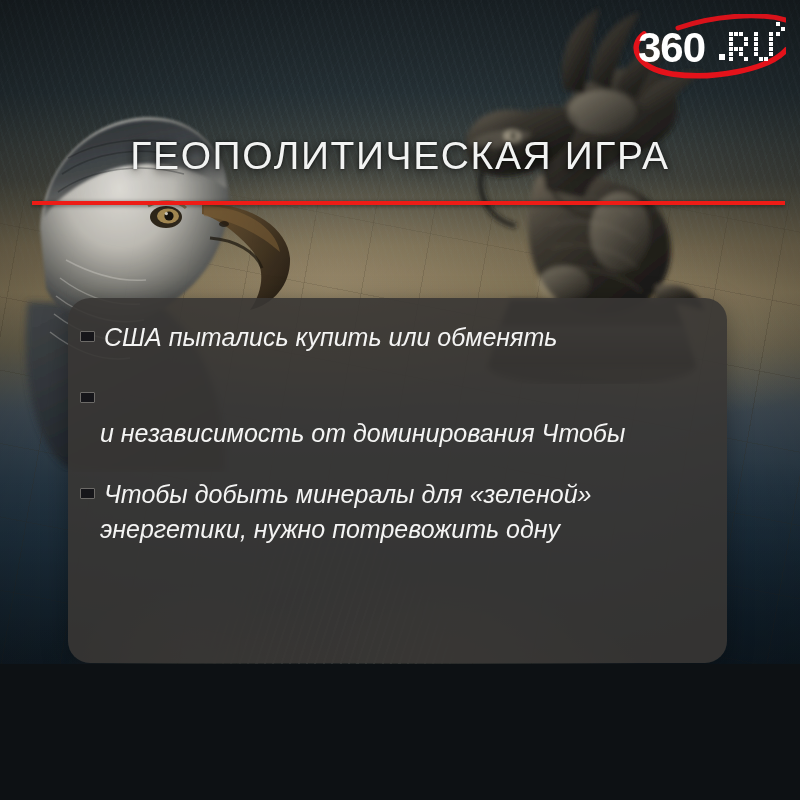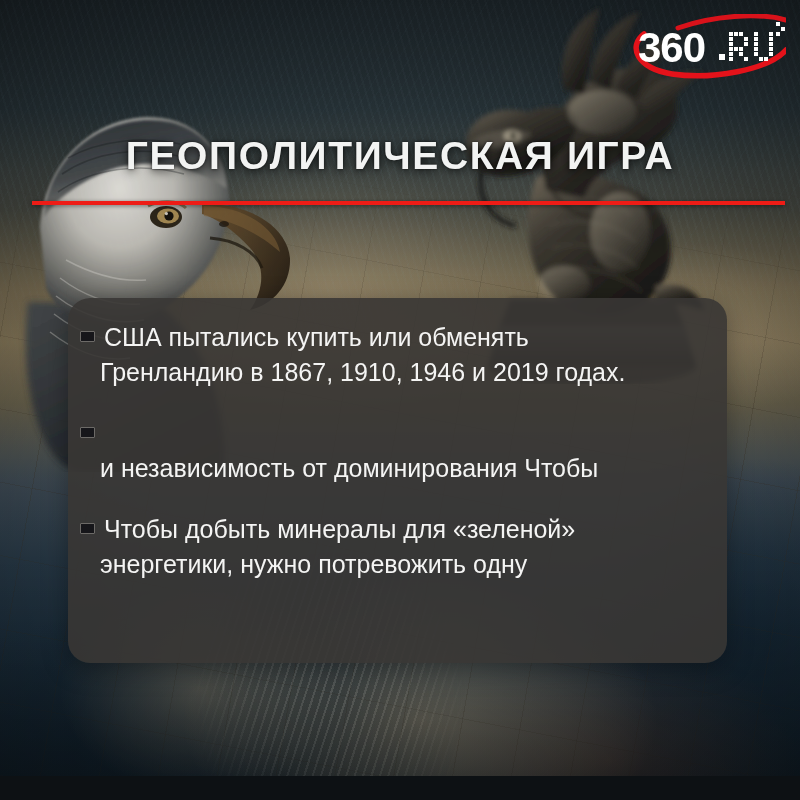--- a/index.html
+++ b/index.html
@@ -8,21 +8,21 @@
     padding: 0;
     background: #0d1114;
   }
   body {
     font-family: "Liberation Sans", sans-serif;
   }
 
   .poster {
     position: relative;
     width: 800px;
-    height: 776px;
+    height: 664px;
     overflow: hidden;
     background: #23303a;
     user-select: none;
   }
 
   
   .bg-layer {
     position: absolute;
     inset: 0;
   }
@@ -131,21 +131,21 @@
   .logo svg { display: block; width: 100%; height: 100%; }
 
   
   .title {
     position: absolute;
     top: 134px;
     left: 0;
     width: 800px;
     text-align: center;
     font-size: 39px;
-    font-weight: 700;
+    font-weight: 400;
     letter-spacing: 1.6px;
     color: #f2f3f2;
     text-shadow: 0 2px 10px rgba(0,0,0,0.72), 0 0 3px rgba(0,0,0,0.6);
     white-space: nowrap;
   }
 
   .rule {
     position: absolute;
     left: 32px;
     top: 201px;
@@ -160,20 +160,21 @@
     position: absolute;
     left: 68px;
     top: 298px;
     width: 659px;
     height: 365px;
     box-sizing: border-box;
     padding: 22px 26px 20px 12px;
     border-radius: 22px;
     background: rgba(56,54,52,0.90);
     box-shadow: 0 6px 26px rgba(0,0,0,0.35);
+    font-style: italic;
   }
 
   .bullet-block {
     margin: 0 0 26px 0;
     color: #f4f4f3;
     font-size: 25px;
     line-height: 35px;
     text-indent: -20px;
     padding-left: 20px;
   }
@@ -387,21 +388,20 @@
     </svg>
   </div>
 
   <div class="title">ГЕОПОЛИТИЧЕСКАЯ ИГРА</div>
   <div class="rule"></div>
 
   <div class="card">
 
     <p class="bullet-block">
       <span class="bullet-mark"></span><span>США пытались купить или обменять</span><br>
-      <span>Гренландию в 1867, 1910, 1946 и 2019 годах.</span>
     </p>
 
     <p class="bullet-block">
       <span class="bullet-mark"></span><br>
       <span>и независимость от доминирования Чтобы</span><br>
     </p>
 
     <p class="bullet-block">
       <span class="bullet-mark"></span><span>Чтобы добыть минералы для «зеленой»</span><br>
       <span>энергетики, нужно потревожить одну</span><br>

